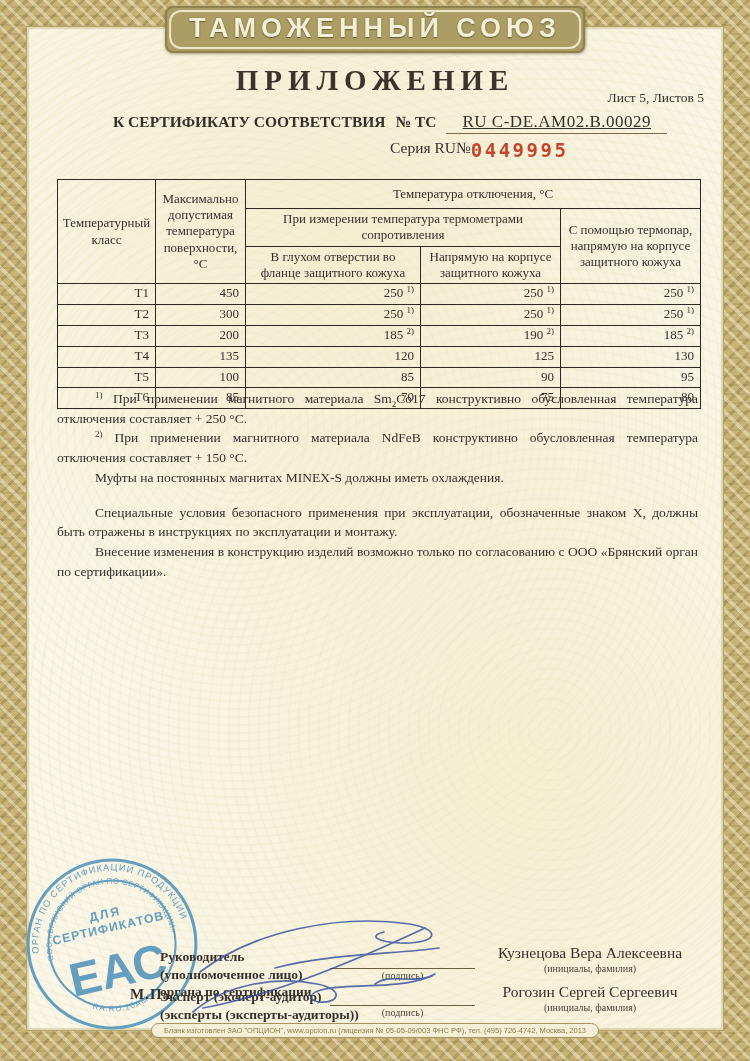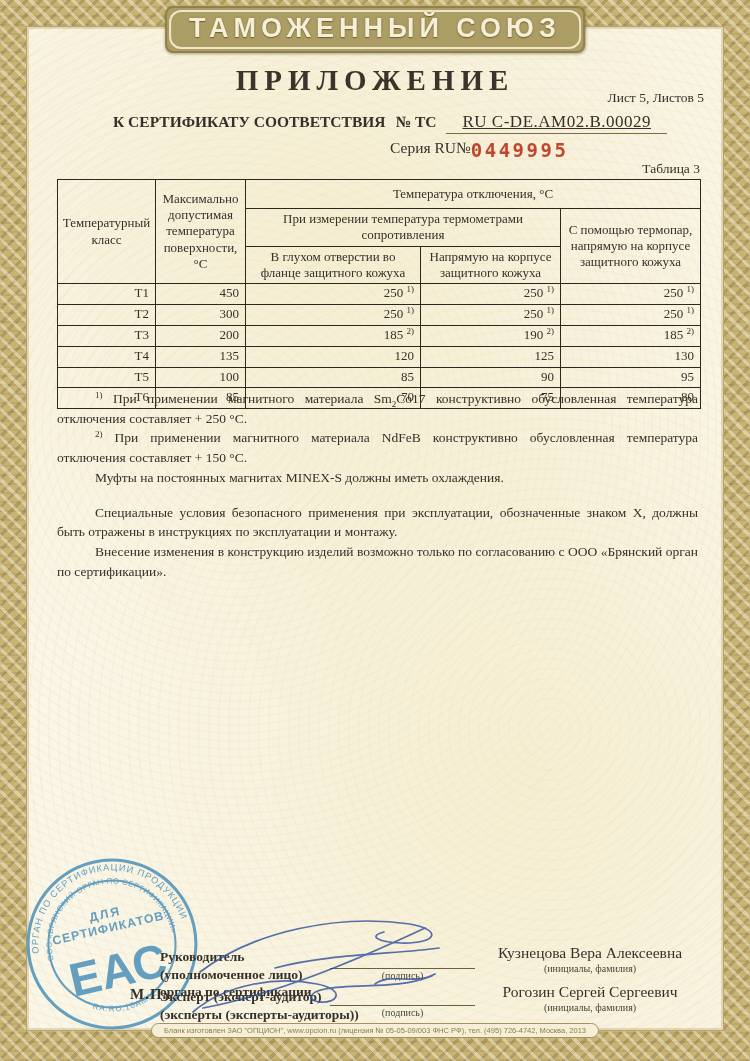--- a/index.html
+++ b/index.html
@@ -102,21 +102,20 @@
     <span>№ ТС</span>
     <span class="cert-number">RU C-DE.AM02.B.00029</span>
   </div>
 
   <div class="series-line">
     <span>Серия  RU</span>
     <span>№</span>
     <span class="series-number">0449995</span>
   </div>
 
-  <div class="table-caption">Таблица 3</div>
 
   <table class="ttable">
     <colgroup>
       <col style="width:98px">
         <col style="width:90px">
         <col style="width:175px">
         <col style="width:140px">
         <col style="width:140px">
     </colgroup>
     <thead>

